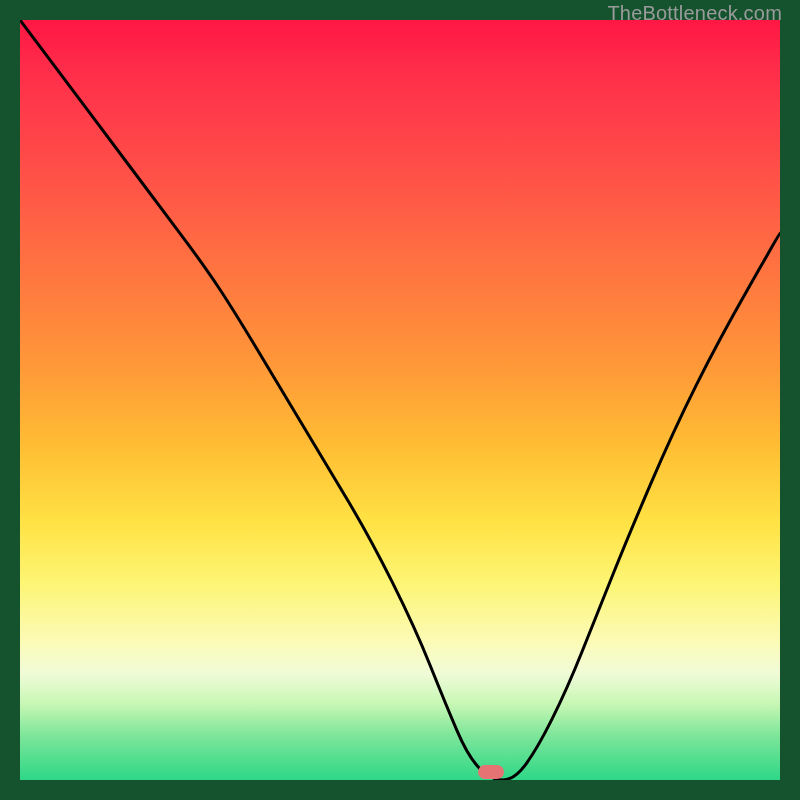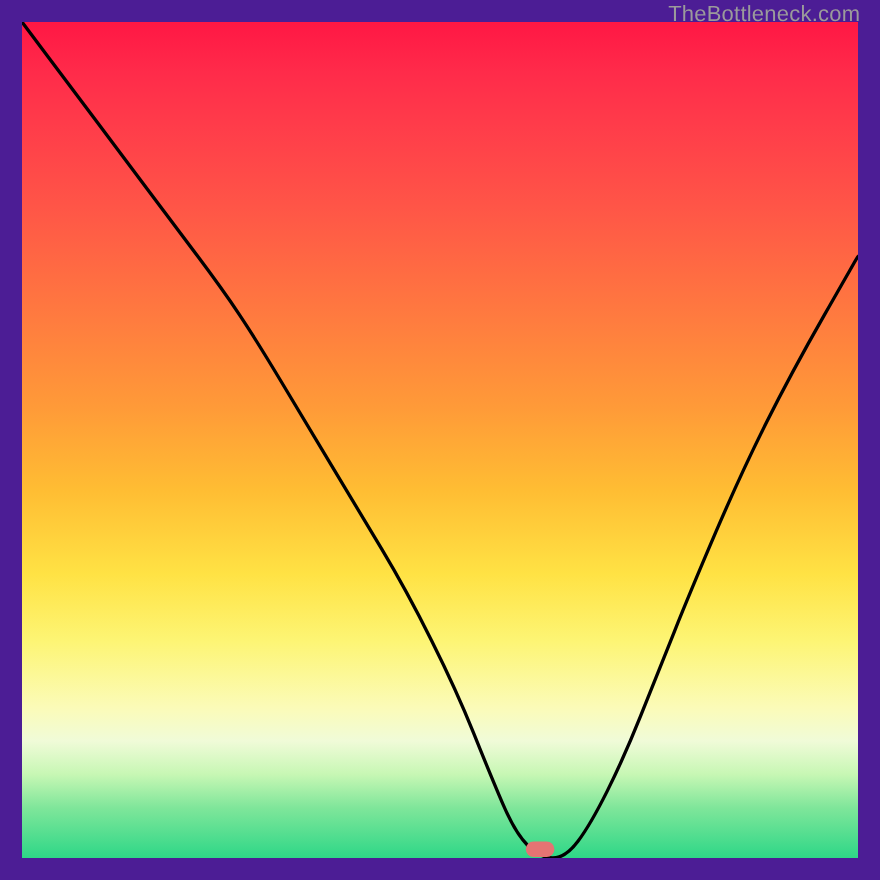--- a/index.html
+++ b/index.html
@@ -8,21 +8,21 @@
     width: 800px;
     height: 800px;
     background: #000;
     overflow: hidden;
     font-family: Arial, Helvetica, sans-serif;
   }
   .frame {
     position: relative;
     width: 800px;
     height: 800px;
-    background: #4c1d95;
+    background: #14532d;
   }
   .plot-area {
     position: absolute;
     left: 20px;
     top: 20px;
     width: 760px;
     height: 760px;
     
     background: linear-gradient(
       to bottom,

